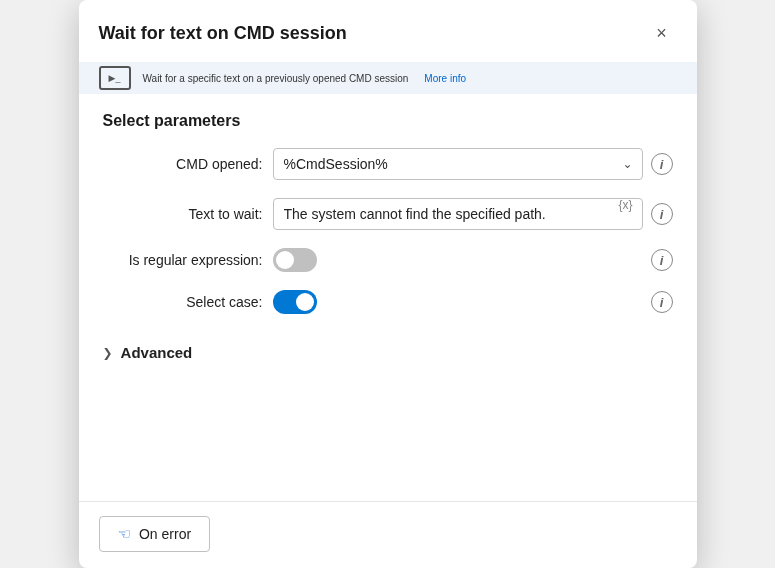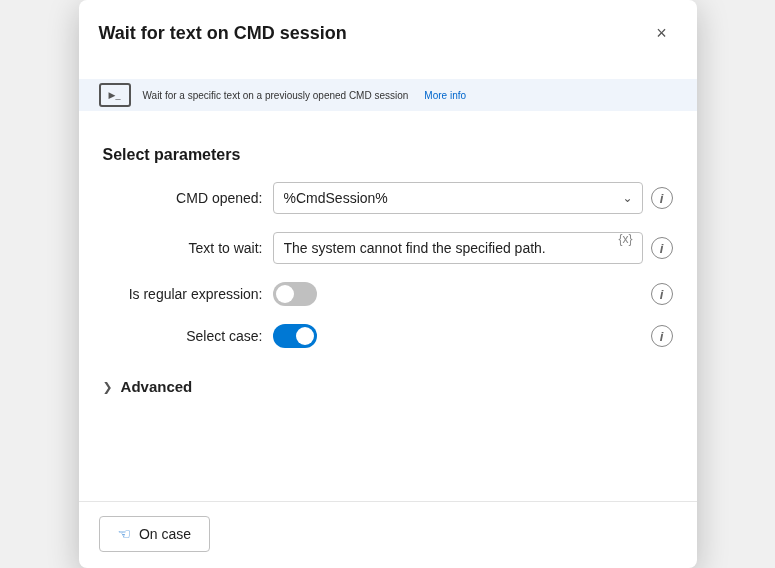--- a/index.html
+++ b/index.html
@@ -14,21 +14,20 @@
     }
     .dialog {
       background: #ffffff;
       border-radius: 8px;
       box-shadow: 0 8px 32px rgba(0,0,0,0.22);
       width: 618px;
       min-height: 568px;
       display: flex;
       flex-direction: column;
       overflow: hidden;
-      gap: 17px;
     }
     .title-bar {
       display: flex;
       align-items: center;
       justify-content: space-between;
       padding: 18px 20px 14px 20px;
       border-bottom: none;
     }
     .title-bar-title {
       font-size: 18px;
@@ -351,16 +350,16 @@
 
     <div class="advanced-row">
       <span class="advanced-chevron">❯</span>
       <span class="advanced-label">Advanced</span>
     </div>
   </div>
 
   <div class="footer">
     <button class="on-error-btn">
       <span class="on-error-icon">☜</span>
-      <span>On case</span>
+      <span>On error</span>
     </button>
   </div>
 </div>
 
 </body></html>

